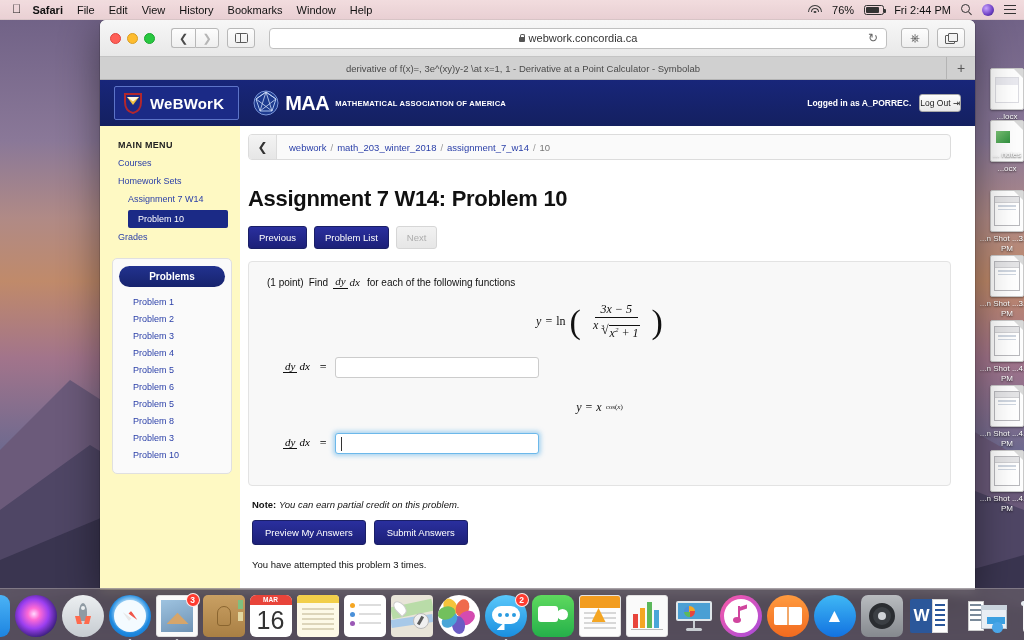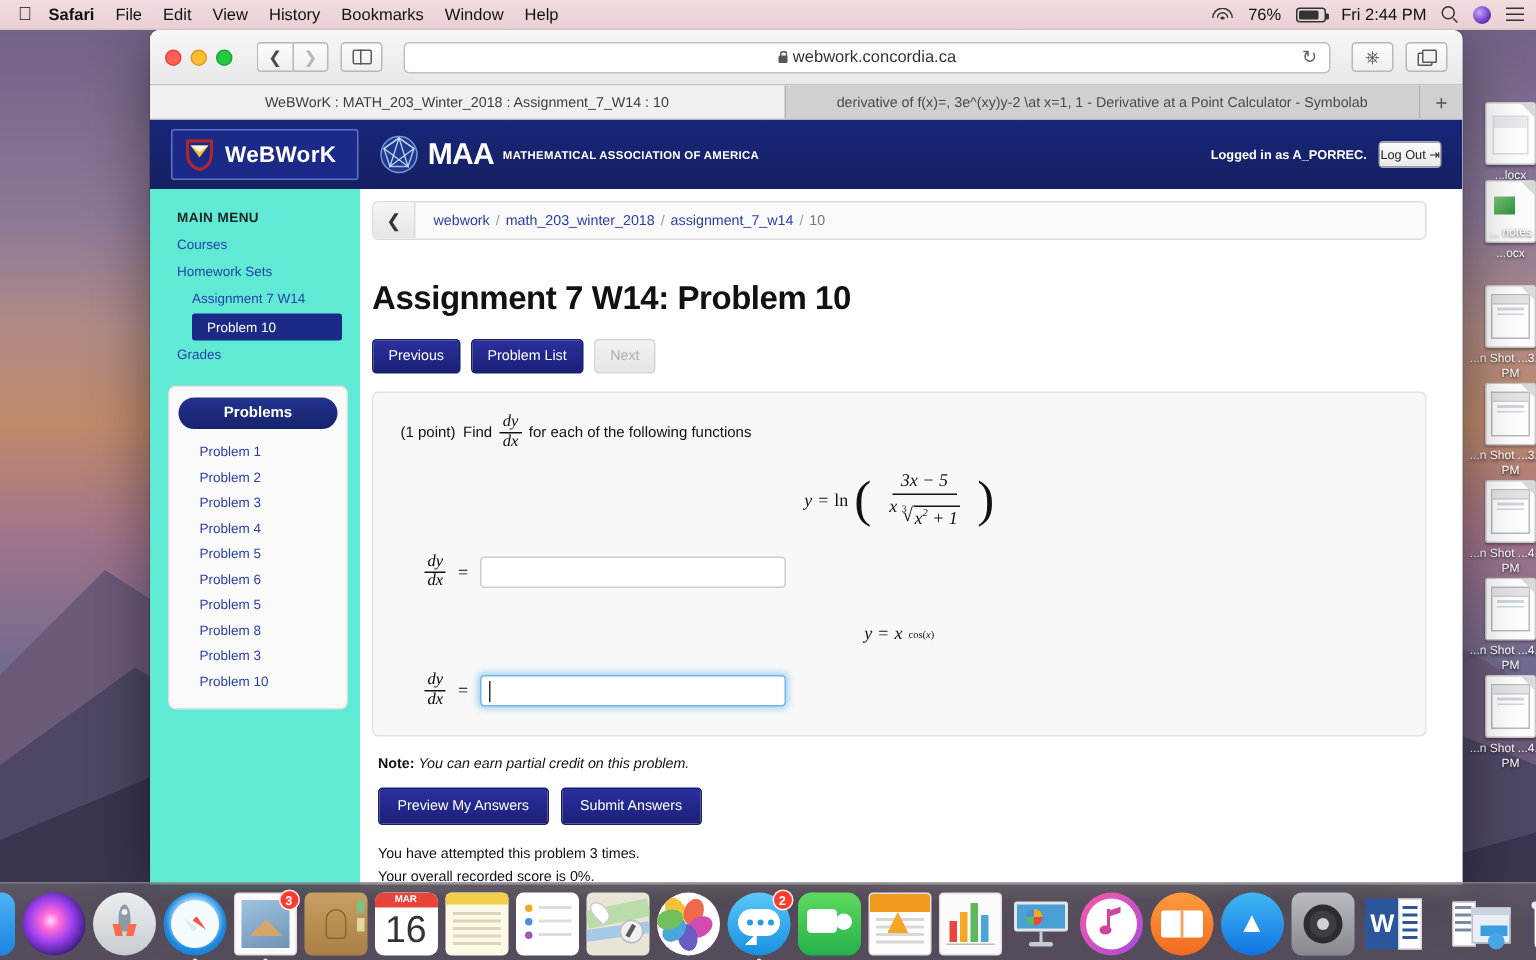--- a/index.html
+++ b/index.html
@@ -160,21 +160,21 @@
   .maa .maatext { color:#fff; font-weight:bold; font-size: 20px; letter-spacing:-0.5px;}
   .maa .maasub { color:#fff; font-size: 7.6px; letter-spacing: .2px; font-weight: bold;}
   .ww-login { margin-left:auto; display:flex;align-items:center;gap:8px;}
   .ww-login .lbl { color:#fff; font-size: 8.5px; font-weight: bold;}
   .logout-btn {
     background: linear-gradient(180deg,#fdfdfd,#e9e9e9); border:1px solid #a9a9a9;
     border-radius: 3px; padding: 3px 0; font-size: 8.5px; color:#222;
   }
 
   .ww-body { display: flex; height: 464px; }
-  .ww-side { width: 140px; padding: 10px 0 0 6px; background:#5eead4; }
+  .ww-side { width: 140px; padding: 10px 0 0 6px; background:#fef9c3; }
   .side-title { font-size: 9px; font-weight: bold; color:#222; padding: 4px 0 4px 12px; letter-spacing:.3px;}
   .side-link { font-size: 9px; color:#2a3fa8; padding: 4px 0 4px 12px; }
   .side-link.indent { padding-left: 22px; }
   .side-link.active {
     background: #1b2a86; color:#fff; display:inline-block; width: 100px;
     margin-left: 22px; padding: 4px 0 4px 10px; border-radius: 2px; font-size: 9px;
   }
   .prob-card { margin: 12px 8px 0 6px; border:1px solid #e0e0e0; border-radius: 5px; background:#fafafa; padding: 7px 6px 10px; }
   .prob-head {
     background: linear-gradient(180deg,#22328f,#17236d); color:#fff; text-align:center;
@@ -202,21 +202,21 @@
     background: linear-gradient(180deg,#2a2f9e,#1c2078); color:#fff; font-size: 9.5px;
     padding: 5px 10px; border-radius: 3px; border: 1px solid #1a1f66;
   }
   .btn-nav.disabled { background: linear-gradient(180deg,#f2f2f2,#e6e6e6); color:#adadad; border-color:#d6d6d6; }
 
   .probbox {
     border: 1px solid #e3e3e3; border-radius: 4px; background:#f8f8f8;
     padding: 14px 18px 18px; min-height: 225px;
   }
   .ptext { font-size: 10px; color:#111; display:flex; align-items:center; gap:5px; }
-  .frac { display:inline-flex; flex-direction:column; align-items:center; vertical-align:middle;
+  .frac { display:inline-flex; flex-direction:row; align-items:center; vertical-align:middle;
     font-family:"Liberation Serif", serif; font-style:italic; line-height:1.05; font-size:11px; }
   .frac .num { border-bottom: 1px solid #111; padding: 0 2px 0; }
   .frac .den { padding: 0 2px; }
   .eqrow { display:flex; justify-content:center; margin: 14px 0 6px; }
   .math { font-family:"Liberation Serif", serif; font-size: 12px; color:#111; display:flex; align-items:center; gap:4px;}
   .math i { font-style: italic; }
   .paren { font-size: 34px; font-weight: 300; line-height: .8; font-family:"Liberation Serif",serif; }
   .bigfrac { display:inline-flex; flex-direction:column; align-items:center; line-height:1.15; margin:0 2px;}
   .bigfrac .n { border-bottom:1px solid #111; padding:0 6px 1px; font-style:italic;}
   .bigfrac .d { padding: 1px 6px 0; font-style:italic;}
@@ -404,21 +404,20 @@
     </div>
     <div class="tbbtn">
       <span class="share-ico">⎈</span>
     </div>
     <div class="tbbtn">
       <span class="tabs-ico"></span>
     </div>
   </div>
 
   <div class="sf-tabbar">
-    <div class="tab active">WeBWorK : MATH_203_Winter_2018 : Assignment_7_W14 : 10</div>
     <div class="tab inactive">derivative of f(x)=, 3e^(xy)y-2 \at x=1, 1 - Derivative at a Point Calculator - Symbolab</div>
     <div class="tab-plus">+</div>
   </div>
 
   <div class="page">
 
     <div class="ww-header">
       <div class="ww-logo">
         <span class="shield">
           <svg width="20" height="22" viewBox="0 0 20 22">
@@ -564,21 +563,20 @@
           <i>You can earn partial credit on this problem.</i>
         </div>
 
         <div class="actions">
           <span class="btn-act">Preview My Answers</span>
           <span class="btn-act">Submit Answers</span>
         </div>
 
         <div class="statuses">
           <div>You have attempted this problem 3 times.</div>
-          <div>Your overall recorded score is 0%.</div>
 
         </div>
 
       </div>
     </div>
   </div>
 </div>
 
 <div id="dock">
 

